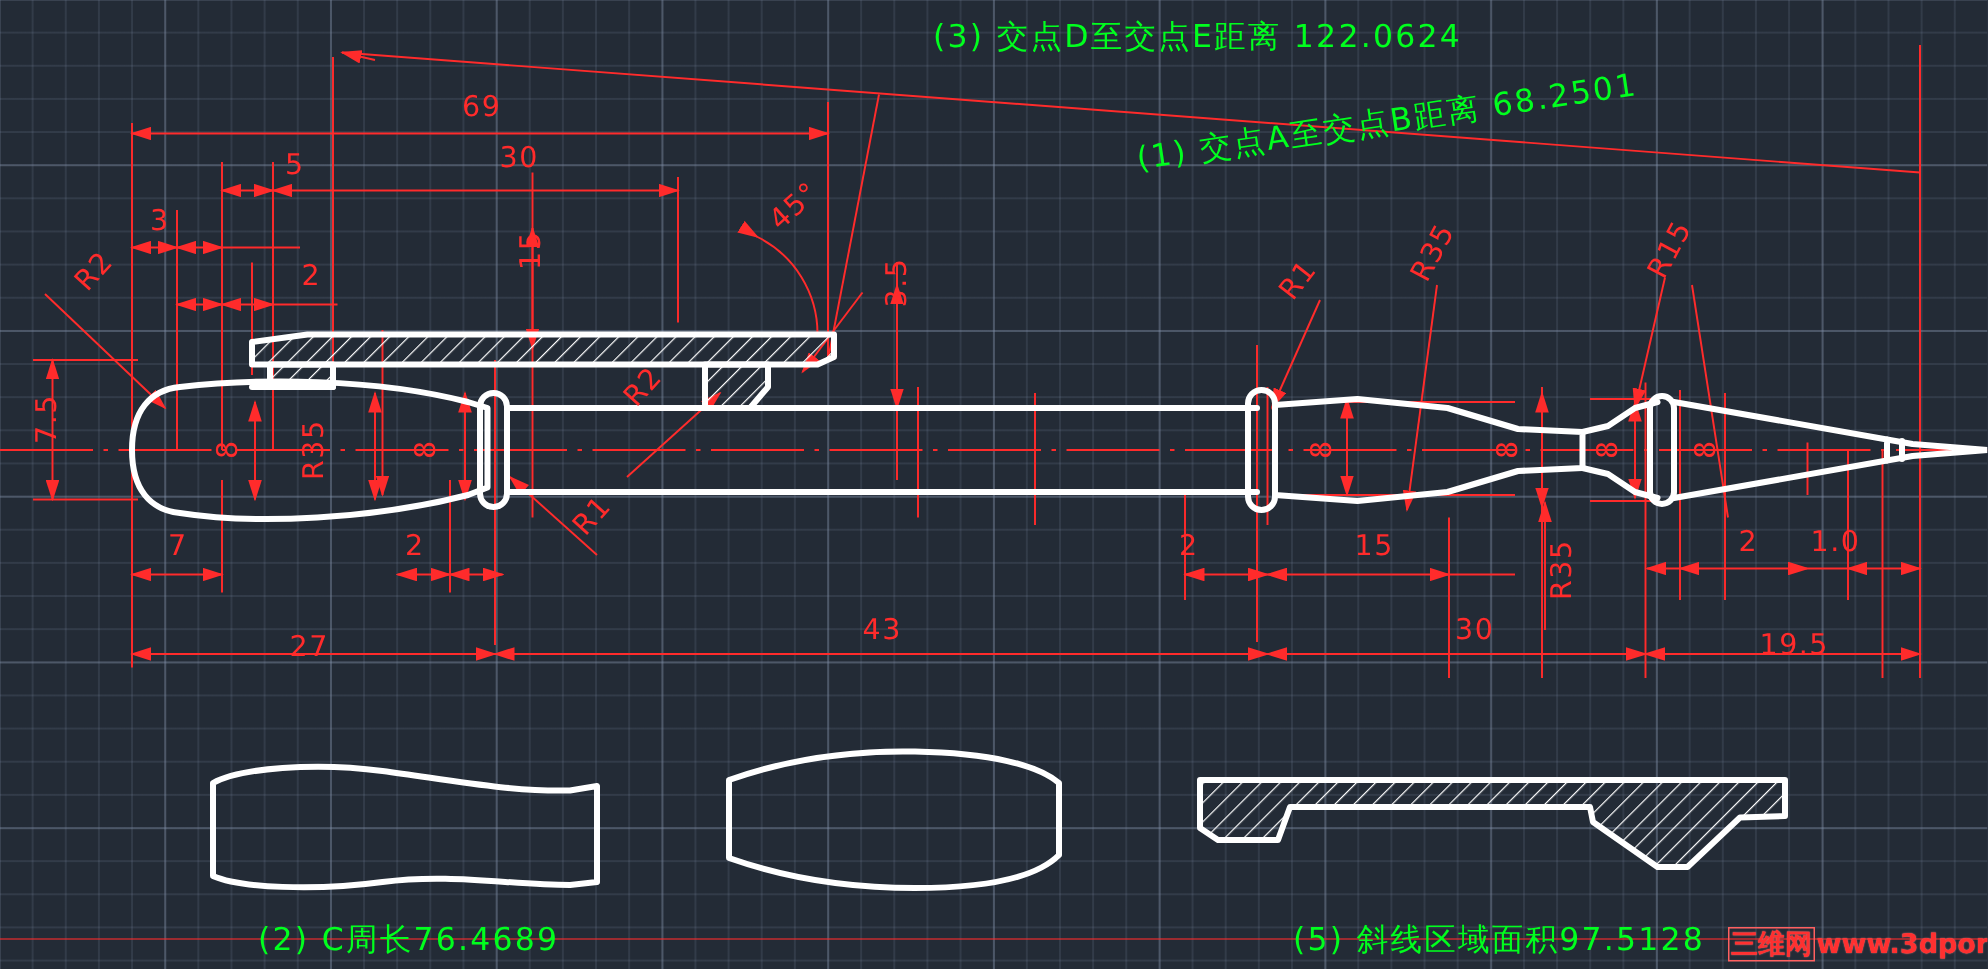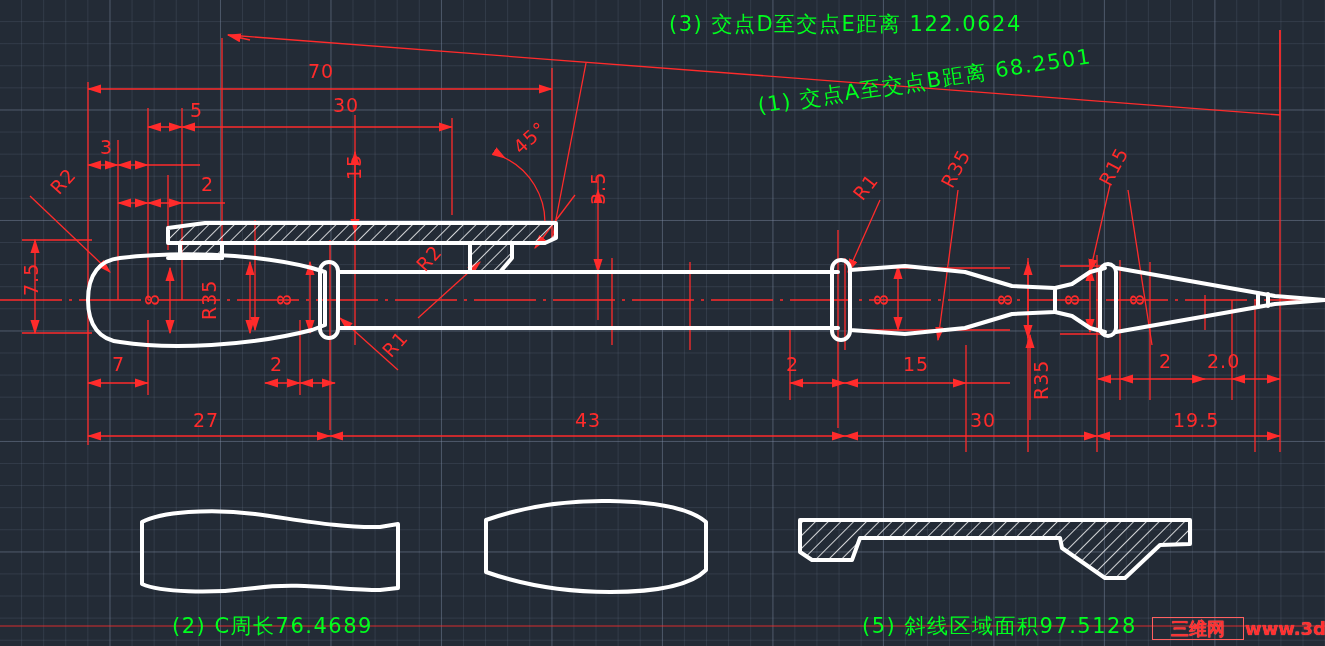--- a/index.html
+++ b/index.html
@@ -45,21 +45,21 @@
     left:1152px;top:617px;
     color:#ff3030;
     font-family:"DejaVu Sans", sans-serif;
     font-size:18px;
     font-weight:bold;
     letter-spacing:0px;
     white-space:nowrap;
     user-select:none;
     text-shadow:0 0 1px #ff8080;
   }
-  #watermark .wm-cn{border:1.5px solid #ff6060;padding:0 18px;margin-right:1px;}
+  #watermark .wm-cn{border:1.5px solid #ff6060;padding:0 1px;margin-right:1px;}
 </style>
 </head>
 <body>
 
 <div id="stage">
 
   <svg id="cad" viewBox="0 0 1325 646" xmlns="http://www.w3.org/2000/svg">
     <defs>
       <pattern id="hatch" width="9" height="9" patternUnits="userSpaceOnUse" patternTransform="rotate(45)">
         <line x1="0" y1="0" x2="0" y2="9" stroke="#ffffff" stroke-width="1.6"></line>
@@ -235,59 +235,59 @@
                C210,594 160,592 142,584 Z"></path>
 
       <path d="M486,520 C520,508 560,500 610,501 C660,502 692,510 706,522
                L706,570 C692,584 660,592 610,592 C560,592 520,584 486,572 Z"></path>
 
       <path d="M800,520 L800,552 L812,560 L852,560 L860,538 L1060,538
                L1062,548 L1105,578 L1125,578 L1160,545 L1190,544 L1190,520 Z" fill="url(#hatch)"></path>
     </g>
   </svg>
 
-  <div class="lbl" style="left:308px;top:62px;">70</div>
+  <div class="lbl" style="left:308px;top:62px;">69</div>
   <div class="lbl" style="left:333px;top:96px;">30</div>
   <div class="lbl" style="left:190px;top:101px;">5</div>
   <div class="lbl" style="left:100px;top:138px;">3</div>
   <div class="lbl" style="left:201px;top:175px;">2</div>
   <div class="lbl rot90" style="left:345px;top:180px;">15</div>
   <div class="lbl rot90" style="left:589px;top:205px;">3.5</div>
   <div class="lbl" style="left:510px;top:143px;transform:rotate(-42deg);transform-origin:0 0;">45°</div>
 
   <div class="lbl rot90" style="left:22px;top:296px;">7.5</div>
   <div class="lbl" style="left:47px;top:185px;transform:rotate(-48deg);transform-origin:0 0;">R2</div>
   <div class="lbl rot90" style="left:200px;top:320px;">R35</div>
   <div class="lbl rot90" style="left:143px;top:306px;">8</div>
   <div class="lbl rot90" style="left:275px;top:306px;">8</div>
 
   <div class="lbl" style="left:112px;top:355px;">7</div>
   <div class="lbl" style="left:270px;top:355px;">2</div>
   <div class="lbl" style="left:379px;top:348px;transform:rotate(-48deg);transform-origin:0 0;">R1</div>
-  <div class="lbl" style="left:193px;top:411px;">27</div>
+  <div class="lbl" style="left:193px;top:422px;">27</div>
   <div class="lbl" style="left:575px;top:411px;">43</div>
   <div class="lbl" style="left:786px;top:355px;">2</div>
   <div class="lbl" style="left:903px;top:355px;">15</div>
   <div class="lbl" style="left:970px;top:411px;">30</div>
   <div class="lbl rot90" style="left:1032px;top:400px;">R35</div>
   <div class="lbl" style="left:1159px;top:352px;">2</div>
-  <div class="lbl" style="left:1207px;top:352px;">2.0</div>
-  <div class="lbl" style="left:1173px;top:411px;">19.5</div>
+  <div class="lbl" style="left:1207px;top:352px;">1.0</div>
+  <div class="lbl" style="left:1173px;top:421px;">19.5</div>
 
   <div class="lbl" style="left:850px;top:192px;transform:rotate(-52deg);transform-origin:0 0;">R1</div>
   <div class="lbl" style="left:938px;top:182px;transform:rotate(-62deg);transform-origin:0 0;">R35</div>
   <div class="lbl" style="left:1096px;top:180px;transform:rotate(-62deg);transform-origin:0 0;">R15</div>
   <div class="lbl rot90" style="left:872px;top:306px;">8</div>
   <div class="lbl rot90" style="left:996px;top:306px;">8</div>
   <div class="lbl rot90" style="left:1063px;top:306px;">8</div>
   <div class="lbl rot90" style="left:1128px;top:306px;">8</div>
 
   <div class="lbl" style="left:413px;top:262px;transform:rotate(-48deg);transform-origin:0 0;">R2</div>
 
-  <div class="glbl" style="left:622px;top:14px;margin-left:47px;">(3)   交点D至交点E距离 122.0624</div>
+  <div class="glbl" style="left:622px;top:14px;">(3)   交点D至交点E距离 122.0624</div>
 
   <div class="glbl tilt" style="left:758px;top:96px;">(1)   交点A至交点B距离 68.2501</div>
 
   <div class="glbl" style="left:172px;top:616px;">(2)   C周长76.4689</div>
 
 
   <div class="glbl" style="left:862px;top:616px;">(5)   斜线区域面积97.5128</div>
 
   <div id="watermark">
     <span class="wm-cn">三维网</span><span>www.3dportal.cn</span>

